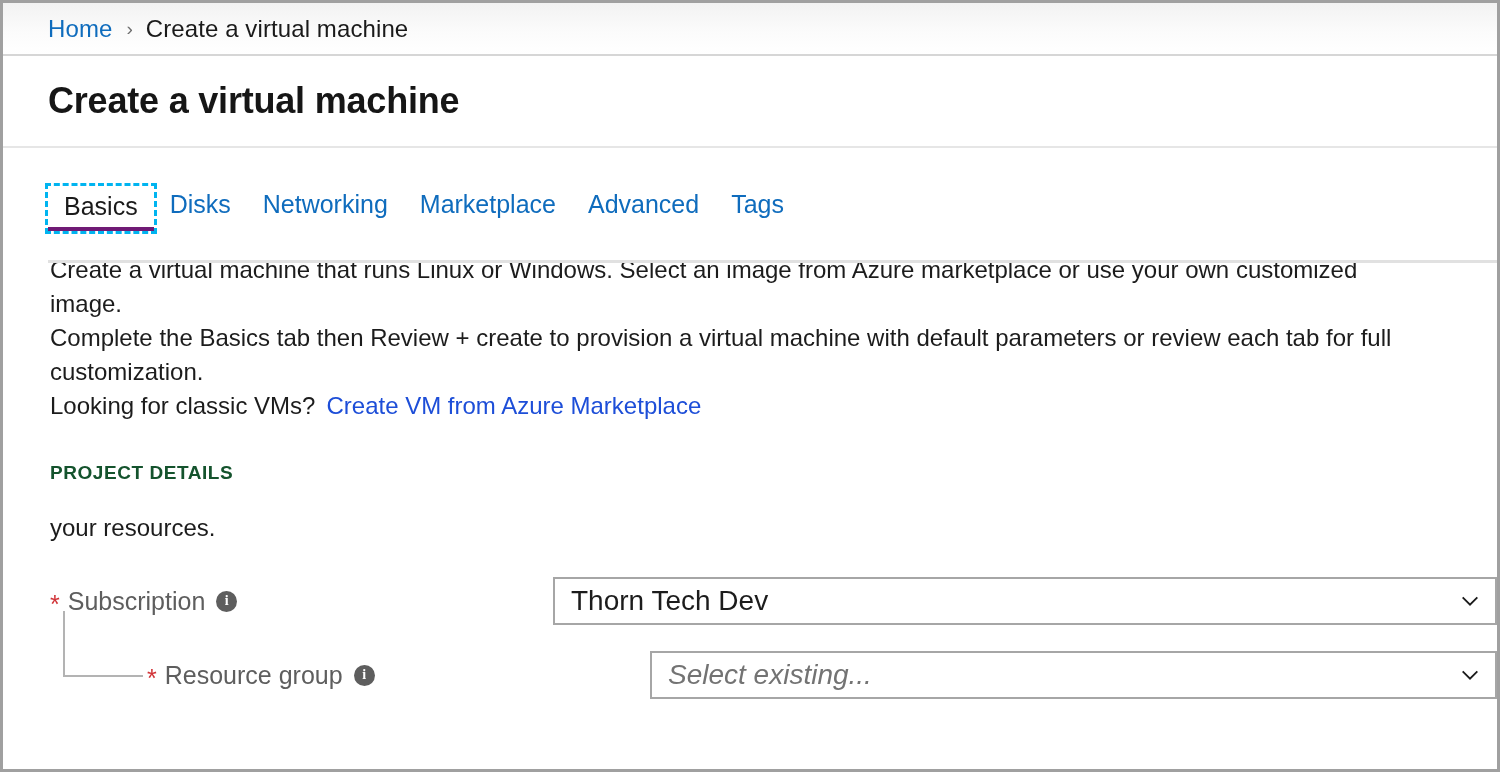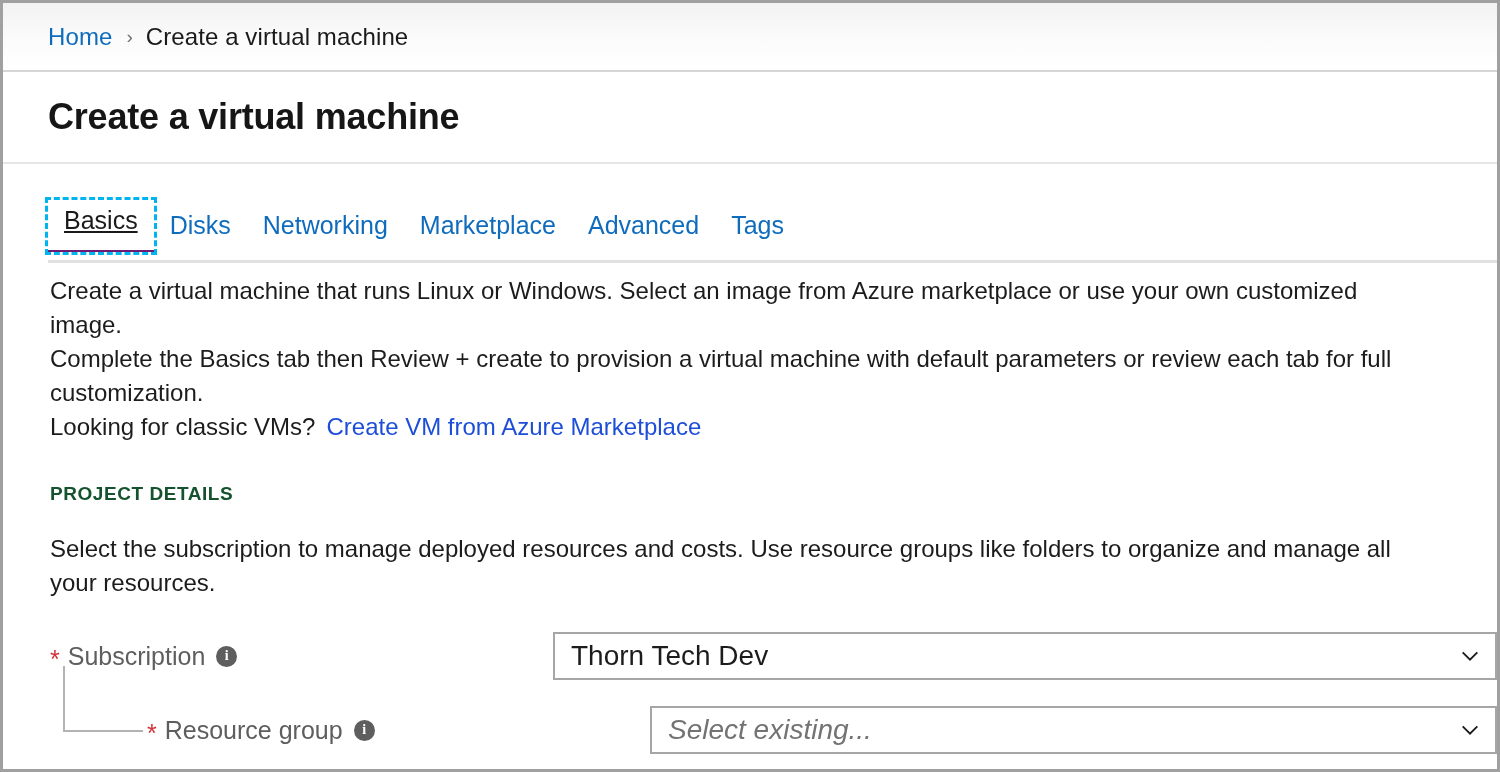--- a/index.html
+++ b/index.html
@@ -17,21 +17,21 @@
     width: 1500px;
     height: 772px;
     box-sizing: border-box;
     border: 3px solid #a0a0a0;
     background: #ffffff;
     overflow: hidden;
   }
 
   
   .breadcrumb-bar {
-    height: 69px;
+    height: 53px;
     box-sizing: border-box;
     background: linear-gradient(to bottom, #f2f2f2 0%, #fbfbfb 55%, #ffffff 100%);
     border-bottom: 2px solid #d6d6d6;
     display: flex;
     align-items: center;
     padding-left: 45px;
   }
   .crumb-link {
     color: #0f6cbd;
     font-size: 24px;
@@ -84,24 +84,23 @@
     color: #0f6cbd;
     padding: 6px 16px 12px 16px;
     cursor: pointer;
     white-space: nowrap;
     position: relative;
   }
   .tab.active {
     color: #1a1a1a;
     outline: 3px dashed #00b4f0;
     outline-offset: 0px;
-    border-bottom: 2px solid #701a75;
-    padding-bottom: 15px;
+    border-bottom: 4px solid #701a75;
+    padding-bottom: 6px;
     cursor: default;
-    text-decoration: underline;
   }
   .tabs-rule {
     position: absolute;
     left: 45px;
     right: 0;
     top: 257px;
     height: 3px;
     background: #e1e1e1;
     z-index: 1;
   }
@@ -267,21 +266,20 @@
       <div class="desc-line">Complete the Basics tab then Review + create to provision a virtual machine with default parameters or review each tab for full</div>
       <div class="desc-line">customization.</div>
       <div class="desc-line">
         <span>Looking for classic VMs?</span><span class="classic-gap"></span><span class="link">Create VM from Azure Marketplace</span>
       </div>
     </div>
 
     <div class="section-head">PROJECT DETAILS</div>
 
     <div class="section-desc">
-      <div>Select the subscription to manage deployed resources and costs. Use resource groups like folders to organize and manage all</div>
       <div>your resources.</div>
     </div>
 
     <div class="form">
 
       <div class="field-row">
         <div class="label-col">
           <span class="req-star">*</span>
           <span class="field-label">Subscription</span>
           <span class="info-icon">

